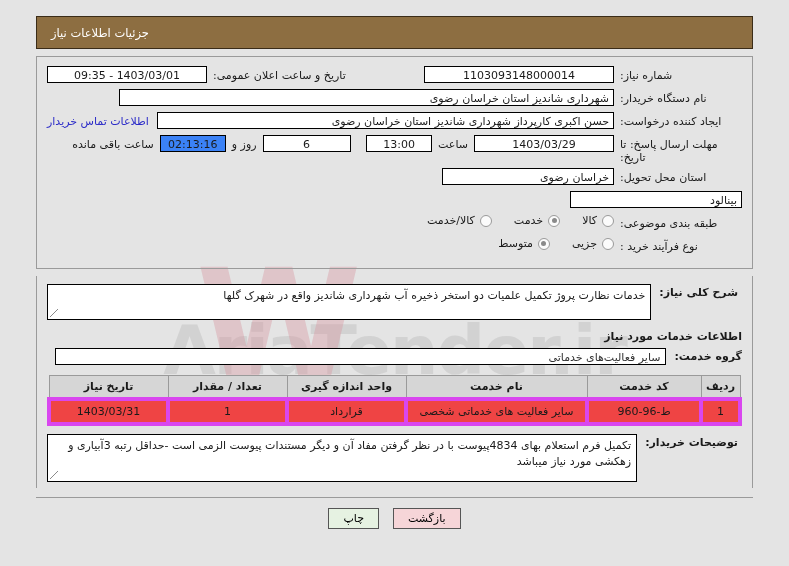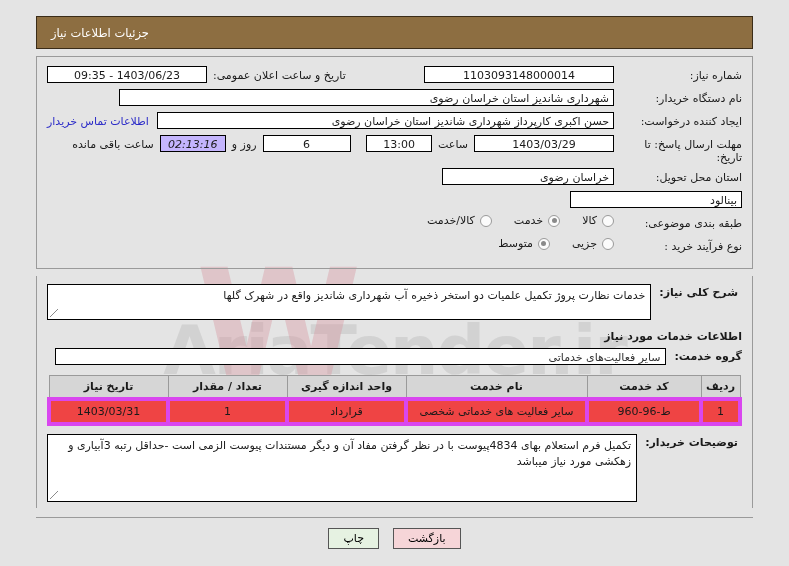--- a/index.html
+++ b/index.html
@@ -91,42 +91,42 @@
   .row {
     display: flex;
     align-items: flex-start;
     justify-content: flex-start;
     margin-bottom: 4px;
     min-height: 19px;
   }
   .lbl {
     width: 128px;
     flex: 0 0 128px;
-    text-align: right;
+    text-align: left;
     padding-left: 6px;
     padding-top: 3px;
     box-sizing: border-box;
     font-size: 11px;
     color: #1a1a1a;
     line-height: 13px;
   }
   .fld {
     border: 1px solid #000;
     background: #ffffff;
     height: 17px;
     line-height: 17px;
     box-sizing: border-box;
     padding: 0 4px;
     font-size: 11px;
     text-align: right;
     overflow: hidden;
     white-space: nowrap;
   }
   .fld.center { text-align: center; }
-  .fld.khaki { background: #c4b5fd; font-style: italic; }
+  .fld.khaki { background: #3b82f6; }
 
   .w-needno   { width: 190px; }
   .w-wide     { width: 495px; }
   .w-date     { width: 140px; }
   .w-days     { width: 88px; }
   .w-clock    { width: 66px; }
   .w-prov     { width: 172px; }
 
   .sep {
     padding: 0 6px;
@@ -211,21 +211,21 @@
   }
   .textarea::after {
     content: "";
     position: absolute;
     left: 2px; bottom: 2px;
     width: 8px; height: 8px;
     background:
       linear-gradient(135deg, transparent 0 44%, #8a8a8a 44% 56%, transparent 56% 100%);
   }
   .ta-need { width: 611px; height: 36px; }
-  .ta-note { width: 611px; height: 68px; }
+  .ta-note { width: 611px; height: 48px; }
 
   .subhead {
     font-weight: bold;
     font-size: 11px;
     text-align: right;
     padding: 4px 10px 3px 0;
   }
 
   .grouprow {
     display: flex;
@@ -322,21 +322,21 @@
   </div>
 
   <div class="panel">
     <div class="frm">
 
       <div class="row">
         <div class="lbl">شماره نیاز:</div>
         <div class="fld center w-needno">1103093148000014</div>
         <div class="pubrow-right">
           <div class="sep">تاریخ و ساعت اعلان عمومی:</div>
-          <div class="fld center w-date" style="width:160px;">1403/06/23 - 09:35</div>
+          <div class="fld center w-date" style="width:160px;">1403/03/01 - 09:35</div>
         </div>
       </div>
 
       <div class="row">
         <div class="lbl">نام دستگاه خریدار:</div>
         <div class="fld w-wide">شهرداری شاندیز استان خراسان رضوی</div>
       </div>
 
       <div class="row">
         <div class="lbl">ایجاد کننده درخواست:</div>

